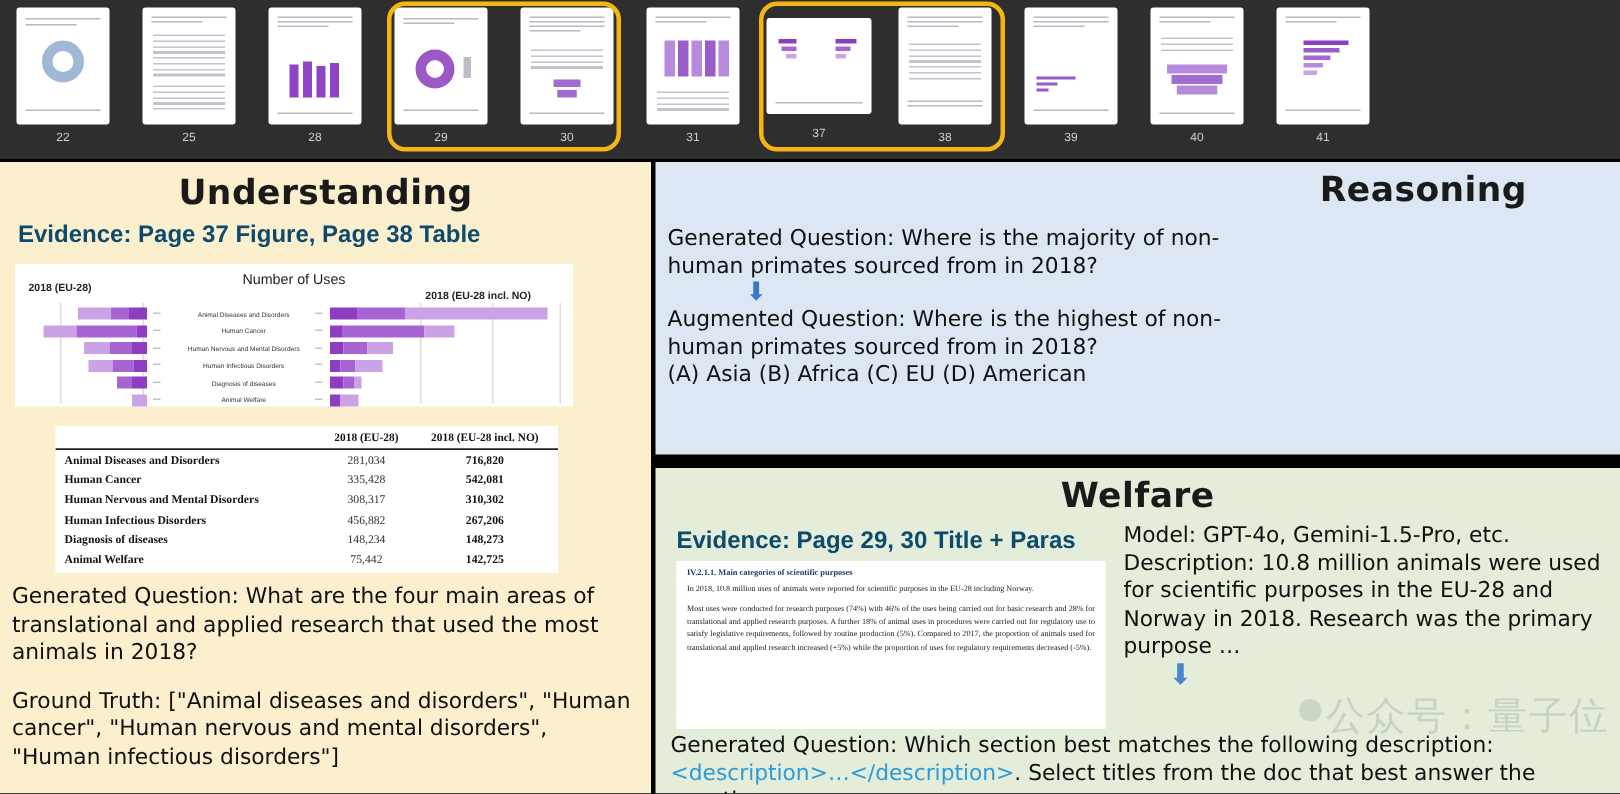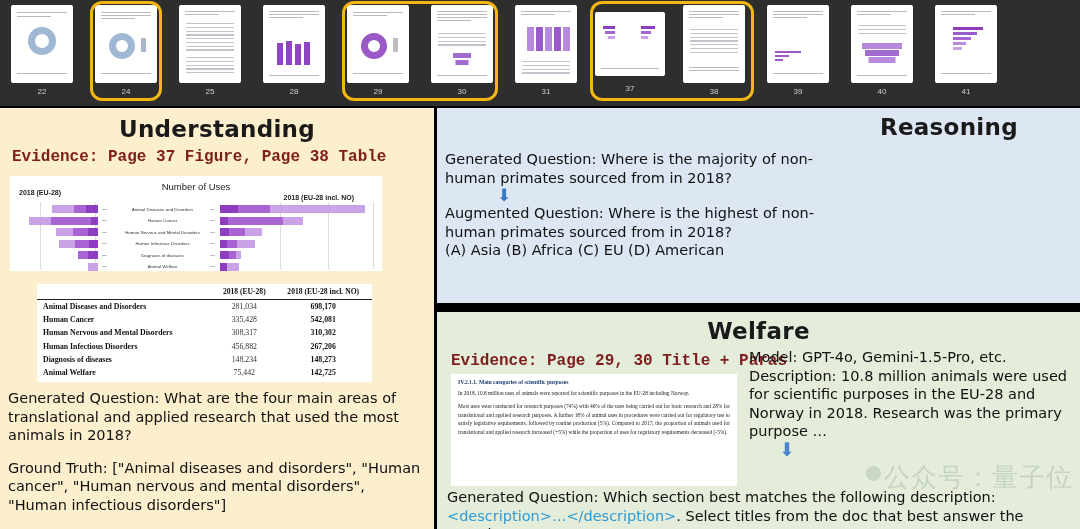--- a/index.html
+++ b/index.html
@@ -87,22 +87,22 @@
   .p-understanding .panel-title { padding-top: 8px; }
 
   .lbl {
     font-family: "DejaVu Sans", sans-serif;
     font-size: 14.5px;
     color: #111;
     line-height: 1.28;
   }
 
   .evidence-head {
-    font-size: 16px; font-weight: 700; color:#7f1d1d;
-    font-family: Liberation Mono, monospace;
+    font-size: 16px; font-weight: 700; color:#0c4a6e;
+    font-family: Liberation Sans, sans-serif;
   }
 
   
   .u-evidence { position:absolute; left:12px; top:40px; }
   .u-figure {
     position:absolute; left:10px; top:68px; width:372px; height:95px;
     background:#fff;
   }
   .u-table {
     position:absolute; left:37px; top:176px; width:335px; height:98px;
@@ -211,32 +211,20 @@
       <div class="thumb-page">
         <div class="mp-line" style="top:7px"></div>
           <div class="mp-line short" style="top:11px"></div>
         <div class="mp-donut" style="left:17px;top:22px;width:28px;height:28px;"></div>
         <div class="mp-line" style="top:68px"></div>
       </div>
       <div class="thumb-num">22</div>
     </div>
 
 
-    <div class="thumb-cell">
-      <div class="highlight-box" style="left:6px;top:1px;width:72px;height:100px;"></div>
-      <div class="thumb-page">
-        <div class="mp-line" style="top:7px"></div>
-          <div class="mp-line" style="top:10px"></div>
-        <div class="mp-line short" style="top:13px"></div>
-        <div class="mp-donut" style="left:14px;top:28px;width:26px;height:26px;"></div>
-        <div class="mp-bar" style="left:46px;top:33px;width:5px;height:14px;background:#aab8c9;"></div>
-        <div class="mp-line" style="top:68px"></div>
-      </div>
-      <div class="thumb-num">24</div>
-    </div>
 
     <div class="thumb-cell">
       <div class="thumb-page">
         <div class="mp-line" style="top:6px"></div>
           <div class="mp-line short" style="top:9px"></div>
         <div class="mp-tbl" style="top:18px">
           <i></i>
             <i></i>
             <i></i>
             <i></i>
@@ -512,21 +500,21 @@
           <tr>
             <th class="first"></th>
             <th>2018 (EU-28)</th>
             <th>2018 (EU-28 incl. NO)</th>
           </tr>
         </thead>
         <tbody>
           <tr>
               <td class="name">Animal Diseases and Disorders</td>
               <td class="num">281,034</td>
-              <td class="num2">698,170</td>
+              <td class="num2">716,820</td>
             </tr>
           <tr>
               <td class="name">Human Cancer</td>
               <td class="num">335,428</td>
               <td class="num2">542,081</td>
             </tr>
           <tr>
               <td class="name">Human Nervous and Mental Disorders</td>
               <td class="num">308,317</td>
               <td class="num2">310,302</td>

